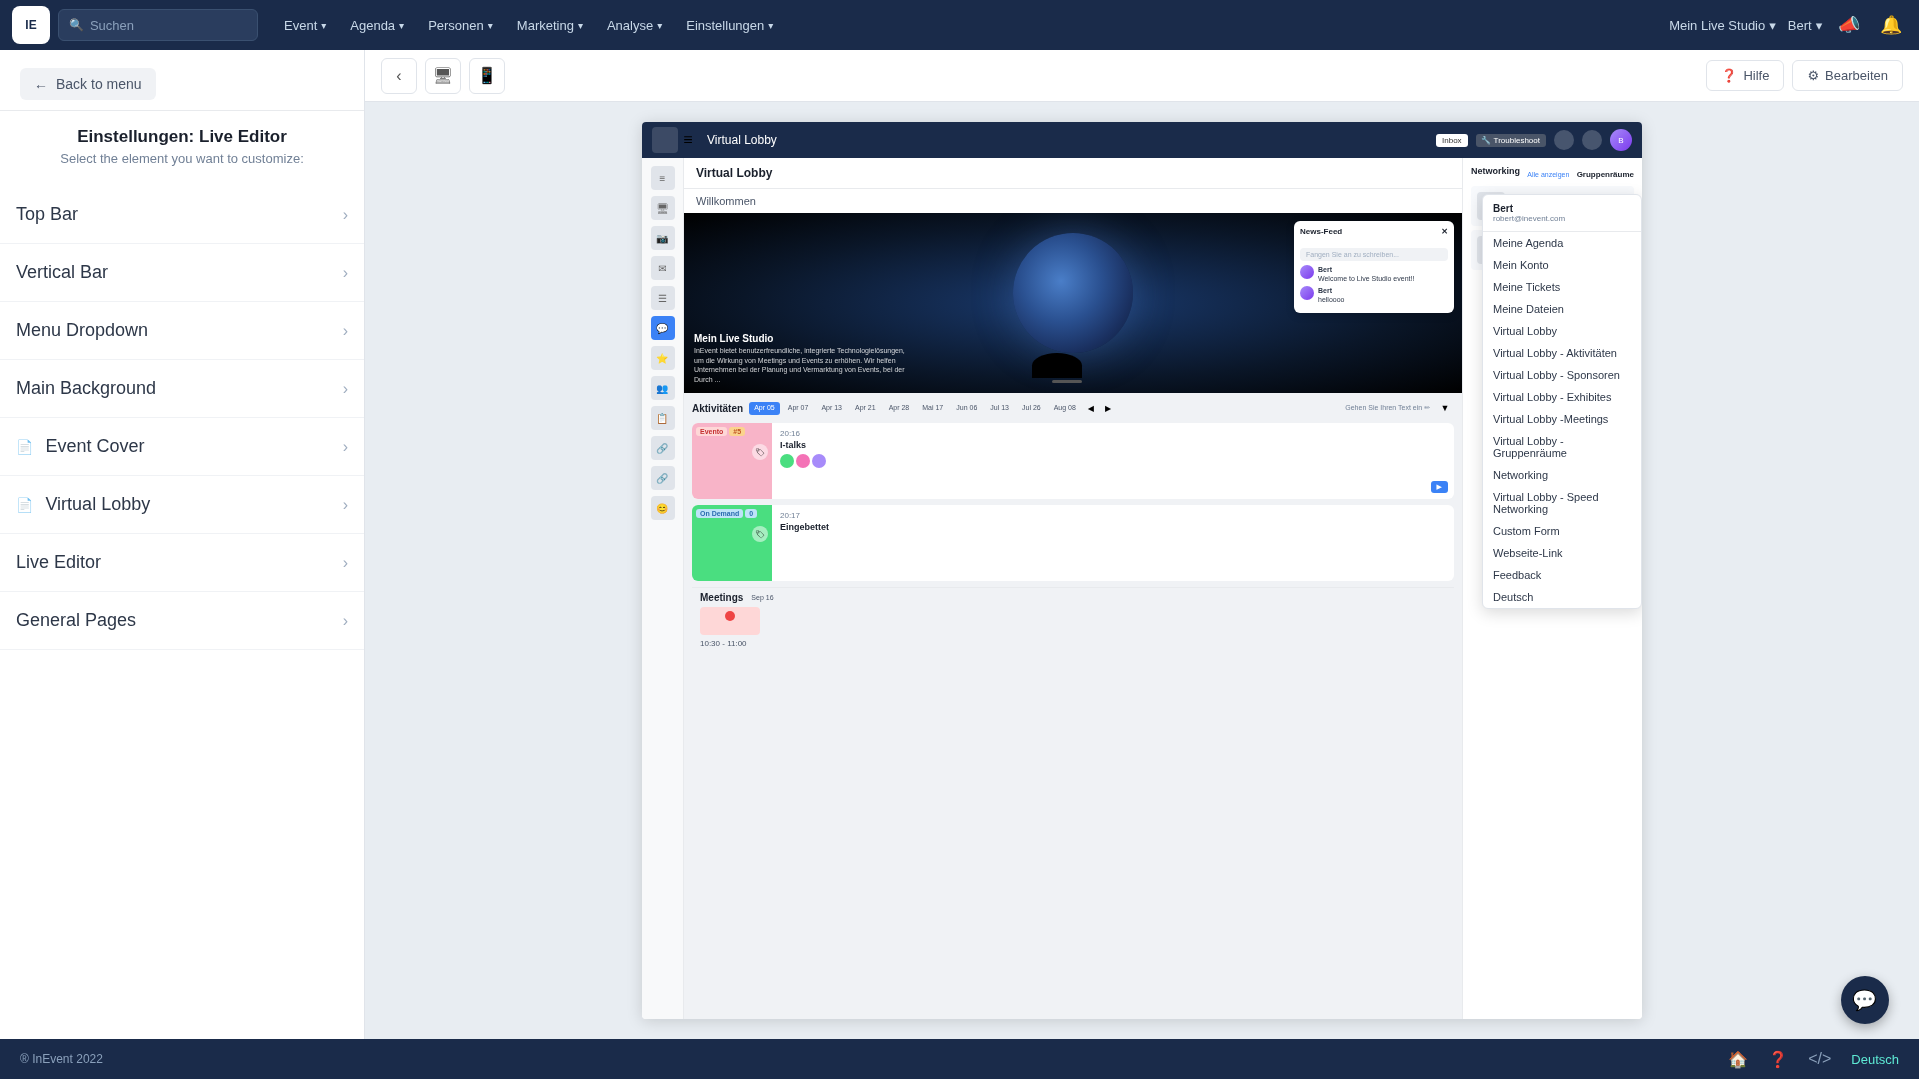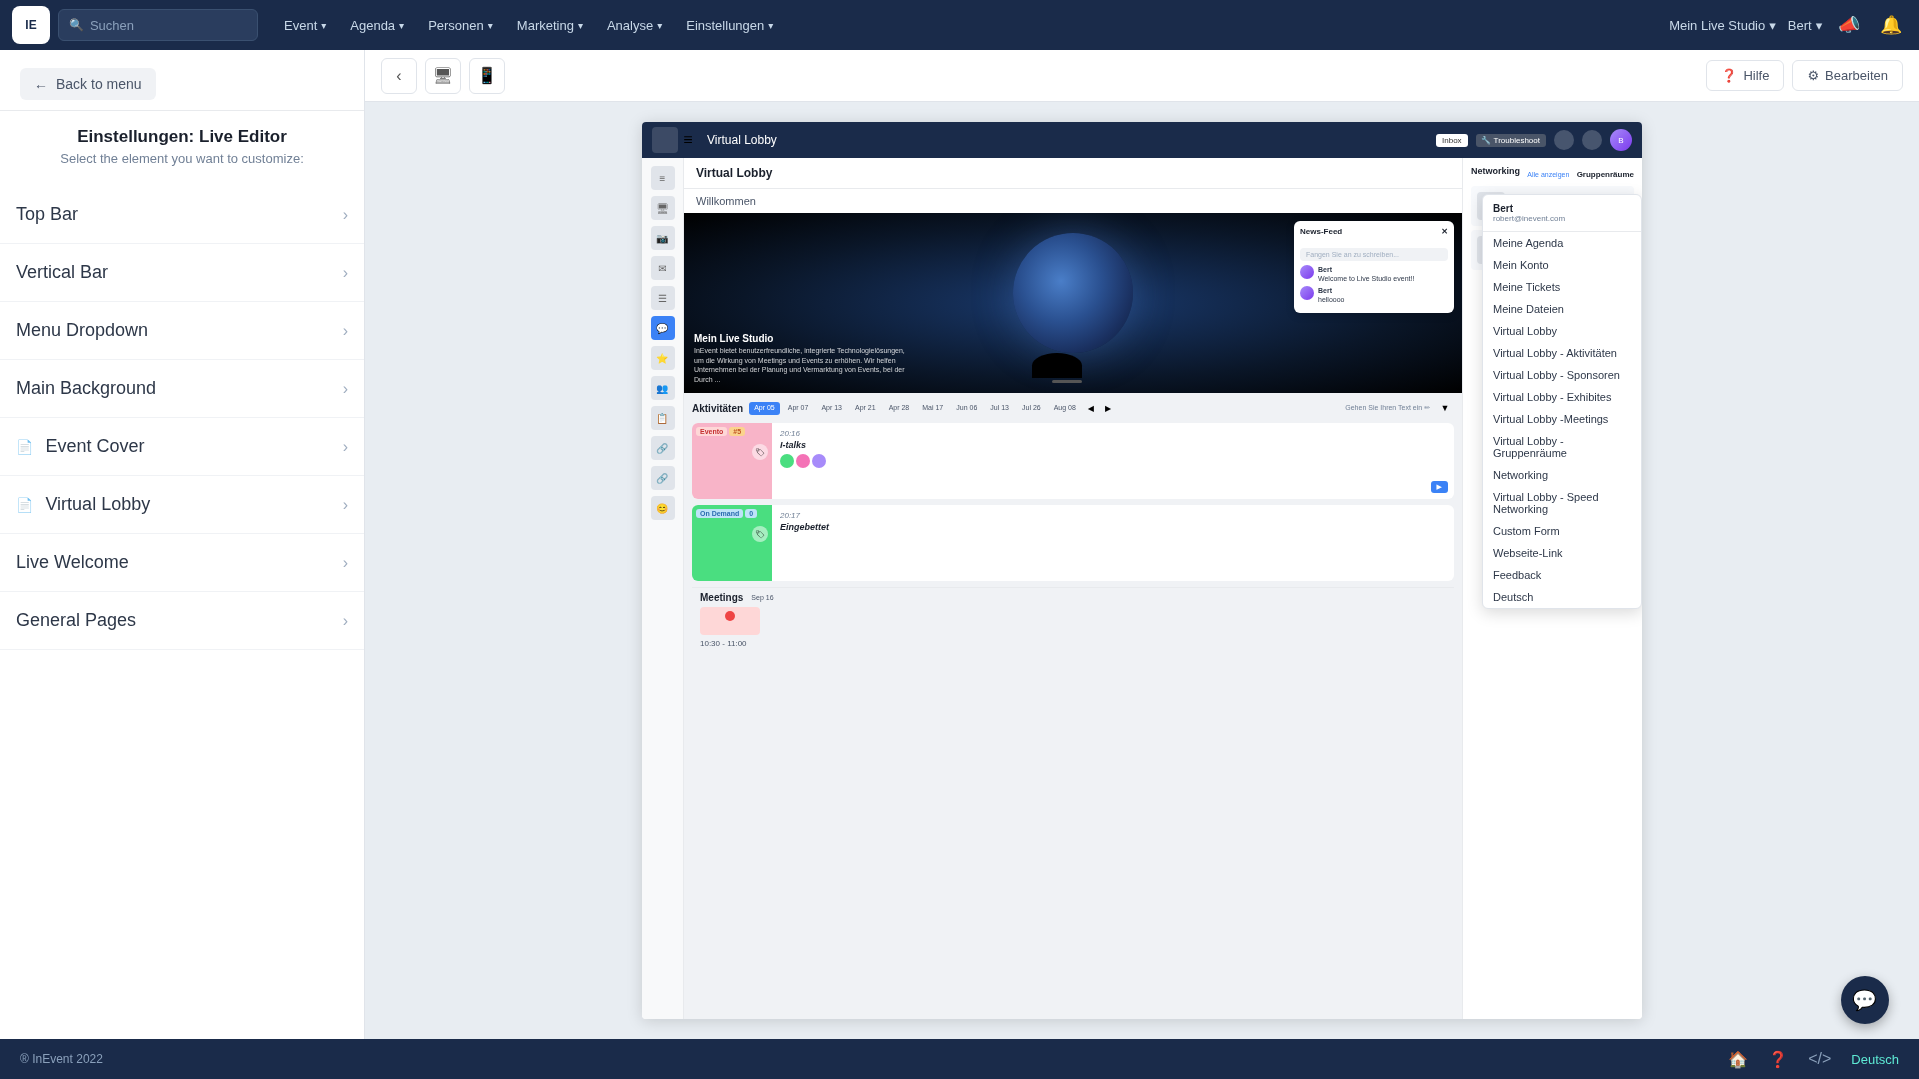--- a/index.html
+++ b/index.html
@@ -313,21 +313,20 @@
     }
     .activity-card-thumb {
       width: 80px;
       flex-shrink: 0;
     }
     .thumb-pink { background: #f8b4c8; }
     .thumb-green { background: #4ade80; }
     .activity-card-info {
       padding: 6px 8px;
       flex: 1;
-      font-style: italic;
     }
     .act-time { font-size: 8px; color: #718096; margin-bottom: 2px; }
     .act-name { font-size: 9px; font-weight: 600; color: #1a202c; }
     .act-avatars { display: flex; gap: 2px; margin-top: 4px; }
     .act-avatar { width: 14px; height: 14px; border-radius: 50%; }
 
     
     .badge {
       display: inline-flex; align-items: center; gap: 2px;
       font-size: 7px; padding: 1px 4px; border-radius: 3px; font-weight: 600;
@@ -506,21 +505,21 @@
       </div>
       <div class="sidebar-menu-item">
         <div class="item-left">
           <span style="color:#a0aec0; font-size:14px;">📄</span>
           <span>Virtual Lobby</span>
         </div>
         <span class="chevron-right">›</span>
       </div>
       <div class="sidebar-menu-item">
         <div class="item-left">
-          <span>Live Welcome</span>
+          <span>Live Editor</span>
         </div>
         <span class="chevron-right">›</span>
       </div>
       <div class="sidebar-menu-item">
         <div class="item-left">
           <span>General Pages</span>
         </div>
         <span class="chevron-right">›</span>
       </div>
     </div>

